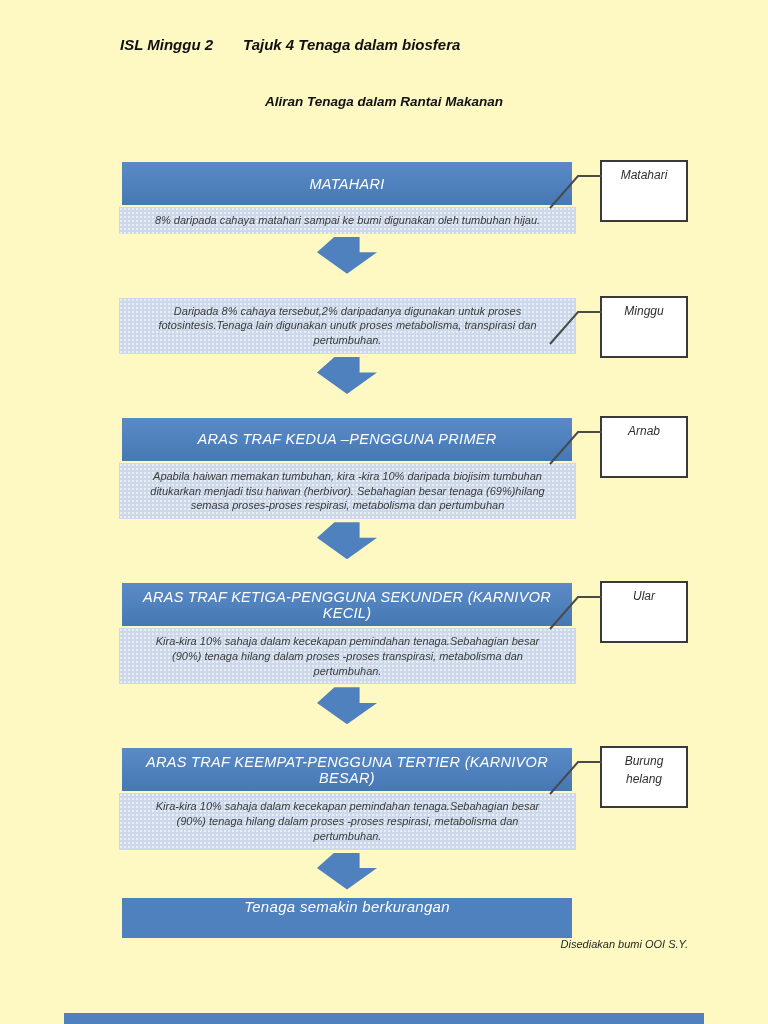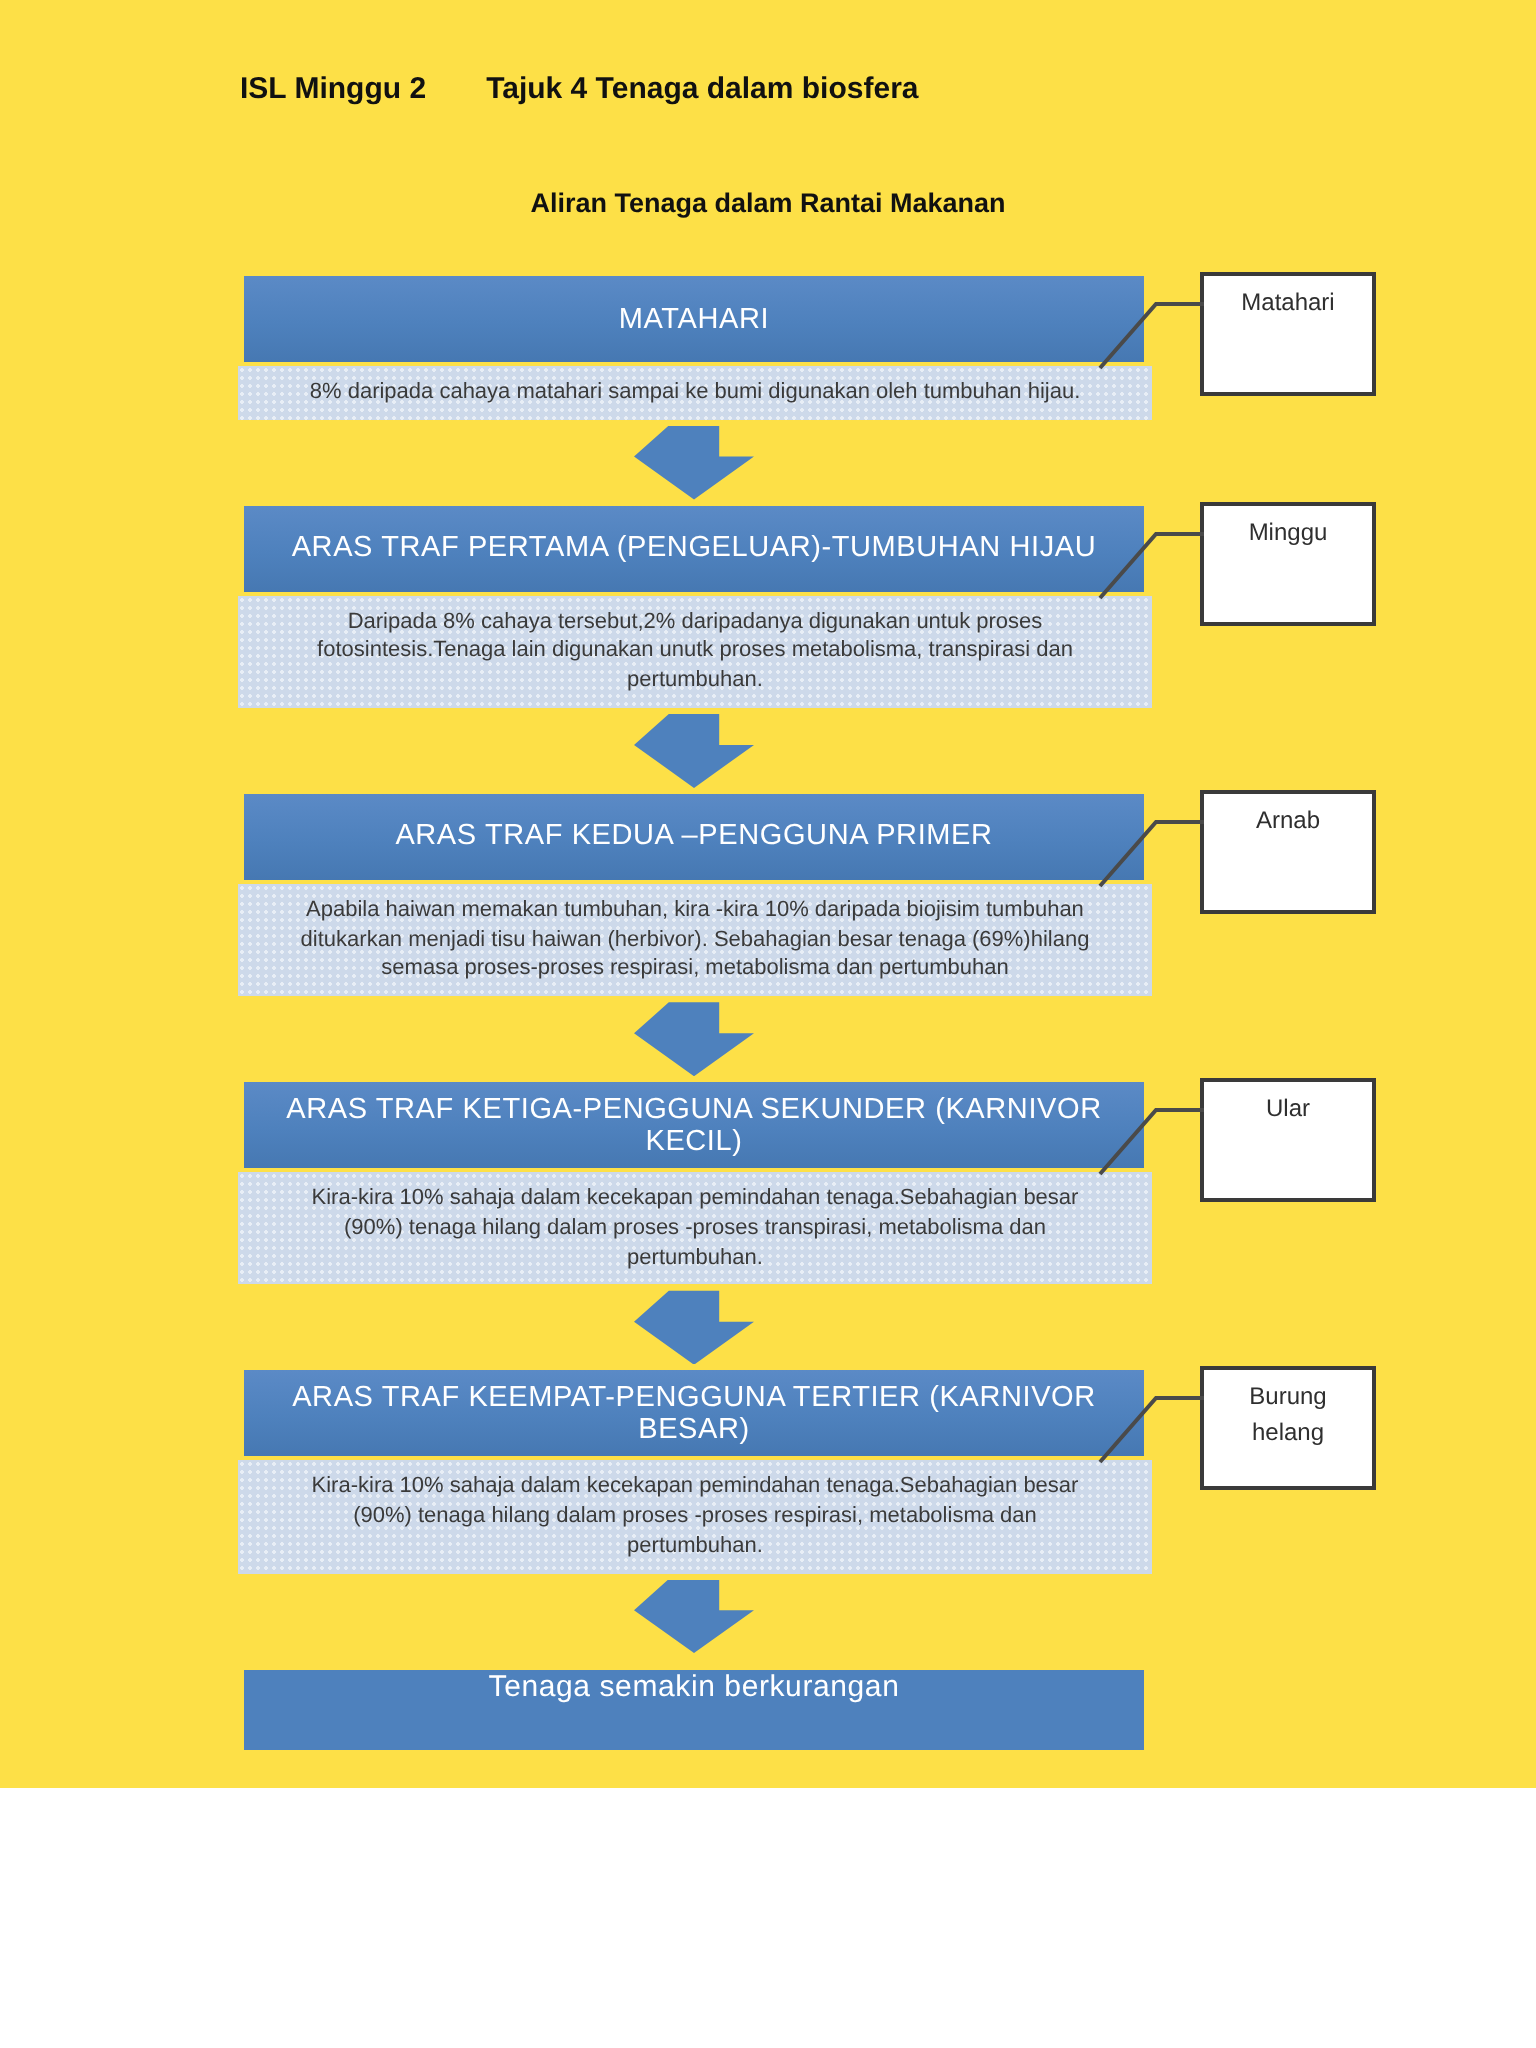--- a/index.html
+++ b/index.html
@@ -1,30 +1,30 @@
 <!DOCTYPE html>
 <html><head>
 <meta charset="utf-8">
 <style>
   html,body{margin:0;padding:0;}
   body{
     width:768px;height:1024px;background:#ffffff;
     font-family:"Liberation Sans","DejaVu Sans",sans-serif;
     -webkit-font-smoothing:antialiased;
   }
-  .page{position:relative;width:768px;height:894px;overflow:hidden;background:#fde047;}
+  .page{position:relative;width:768px;height:1024px;overflow:hidden;background:#fef9c3;font-style:italic;}
 
   .doc-header{position:absolute;top:36px;left:120px;font-size:15px;font-weight:bold;color:#111;}
   .doc-header .gap{display:inline-block;width:30px;}
   .doc-subtitle{position:absolute;top:94px;left:0;width:768px;text-align:center;
     font-size:13.5px;font-weight:bold;color:#111;}
 
   .diagram{position:absolute;top:138px;left:122px;width:450px;}
 
-  .sect{position:relative;width:450px;}
+  .sect{position:relative;width:450px;margin-top:24px;}
   .hdr{
     position:relative;min-height:43px;display:flex;align-items:center;justify-content:center;
     background:linear-gradient(180deg,#5b8ac6 0%,#4e81bd 55%,#4678b2 100%);
     color:#fff;font-size:14.5px;letter-spacing:.3px;text-align:center;padding:0 10px;
     box-sizing:border-box;
   }
   .desc{
     margin:2px -4px 0 -3px;padding:6px 26px;box-sizing:border-box;
     background-color:#cdd9ea;
     background-image:radial-gradient(rgba(255,255,255,.55) 1px,transparent 1px);
@@ -75,23 +75,20 @@
     </div>
     <svg class="connector" width="56" height="40" viewBox="0 0 56 40">
       <polyline points="2,38 30,6 54,6" fill="none" stroke="#4a4a4a" stroke-width="2"></polyline>
     </svg>
     <div class="callout">
       <span>Matahari</span>
     </div>
   </section>
 <div class="arrow"></div>
   <section class="sect">
-    <div class="hdr">
-      <span>ARAS TRAF PERTAMA (PENGELUAR)-TUMBUHAN HIJAU</span>
-    </div>
     <div class="desc">
       <span>Daripada 8% cahaya tersebut,2% daripadanya digunakan untuk proses fotosintesis.Tenaga lain digunakan unutk proses metabolisma, transpirasi dan pertumbuhan.</span>
     </div>
     <svg class="connector" width="56" height="40" viewBox="0 0 56 40">
       <polyline points="2,38 30,6 54,6" fill="none" stroke="#4a4a4a" stroke-width="2"></polyline>
     </svg>
     <div class="callout">
       <span>Minggu</span>
     </div>
   </section>

